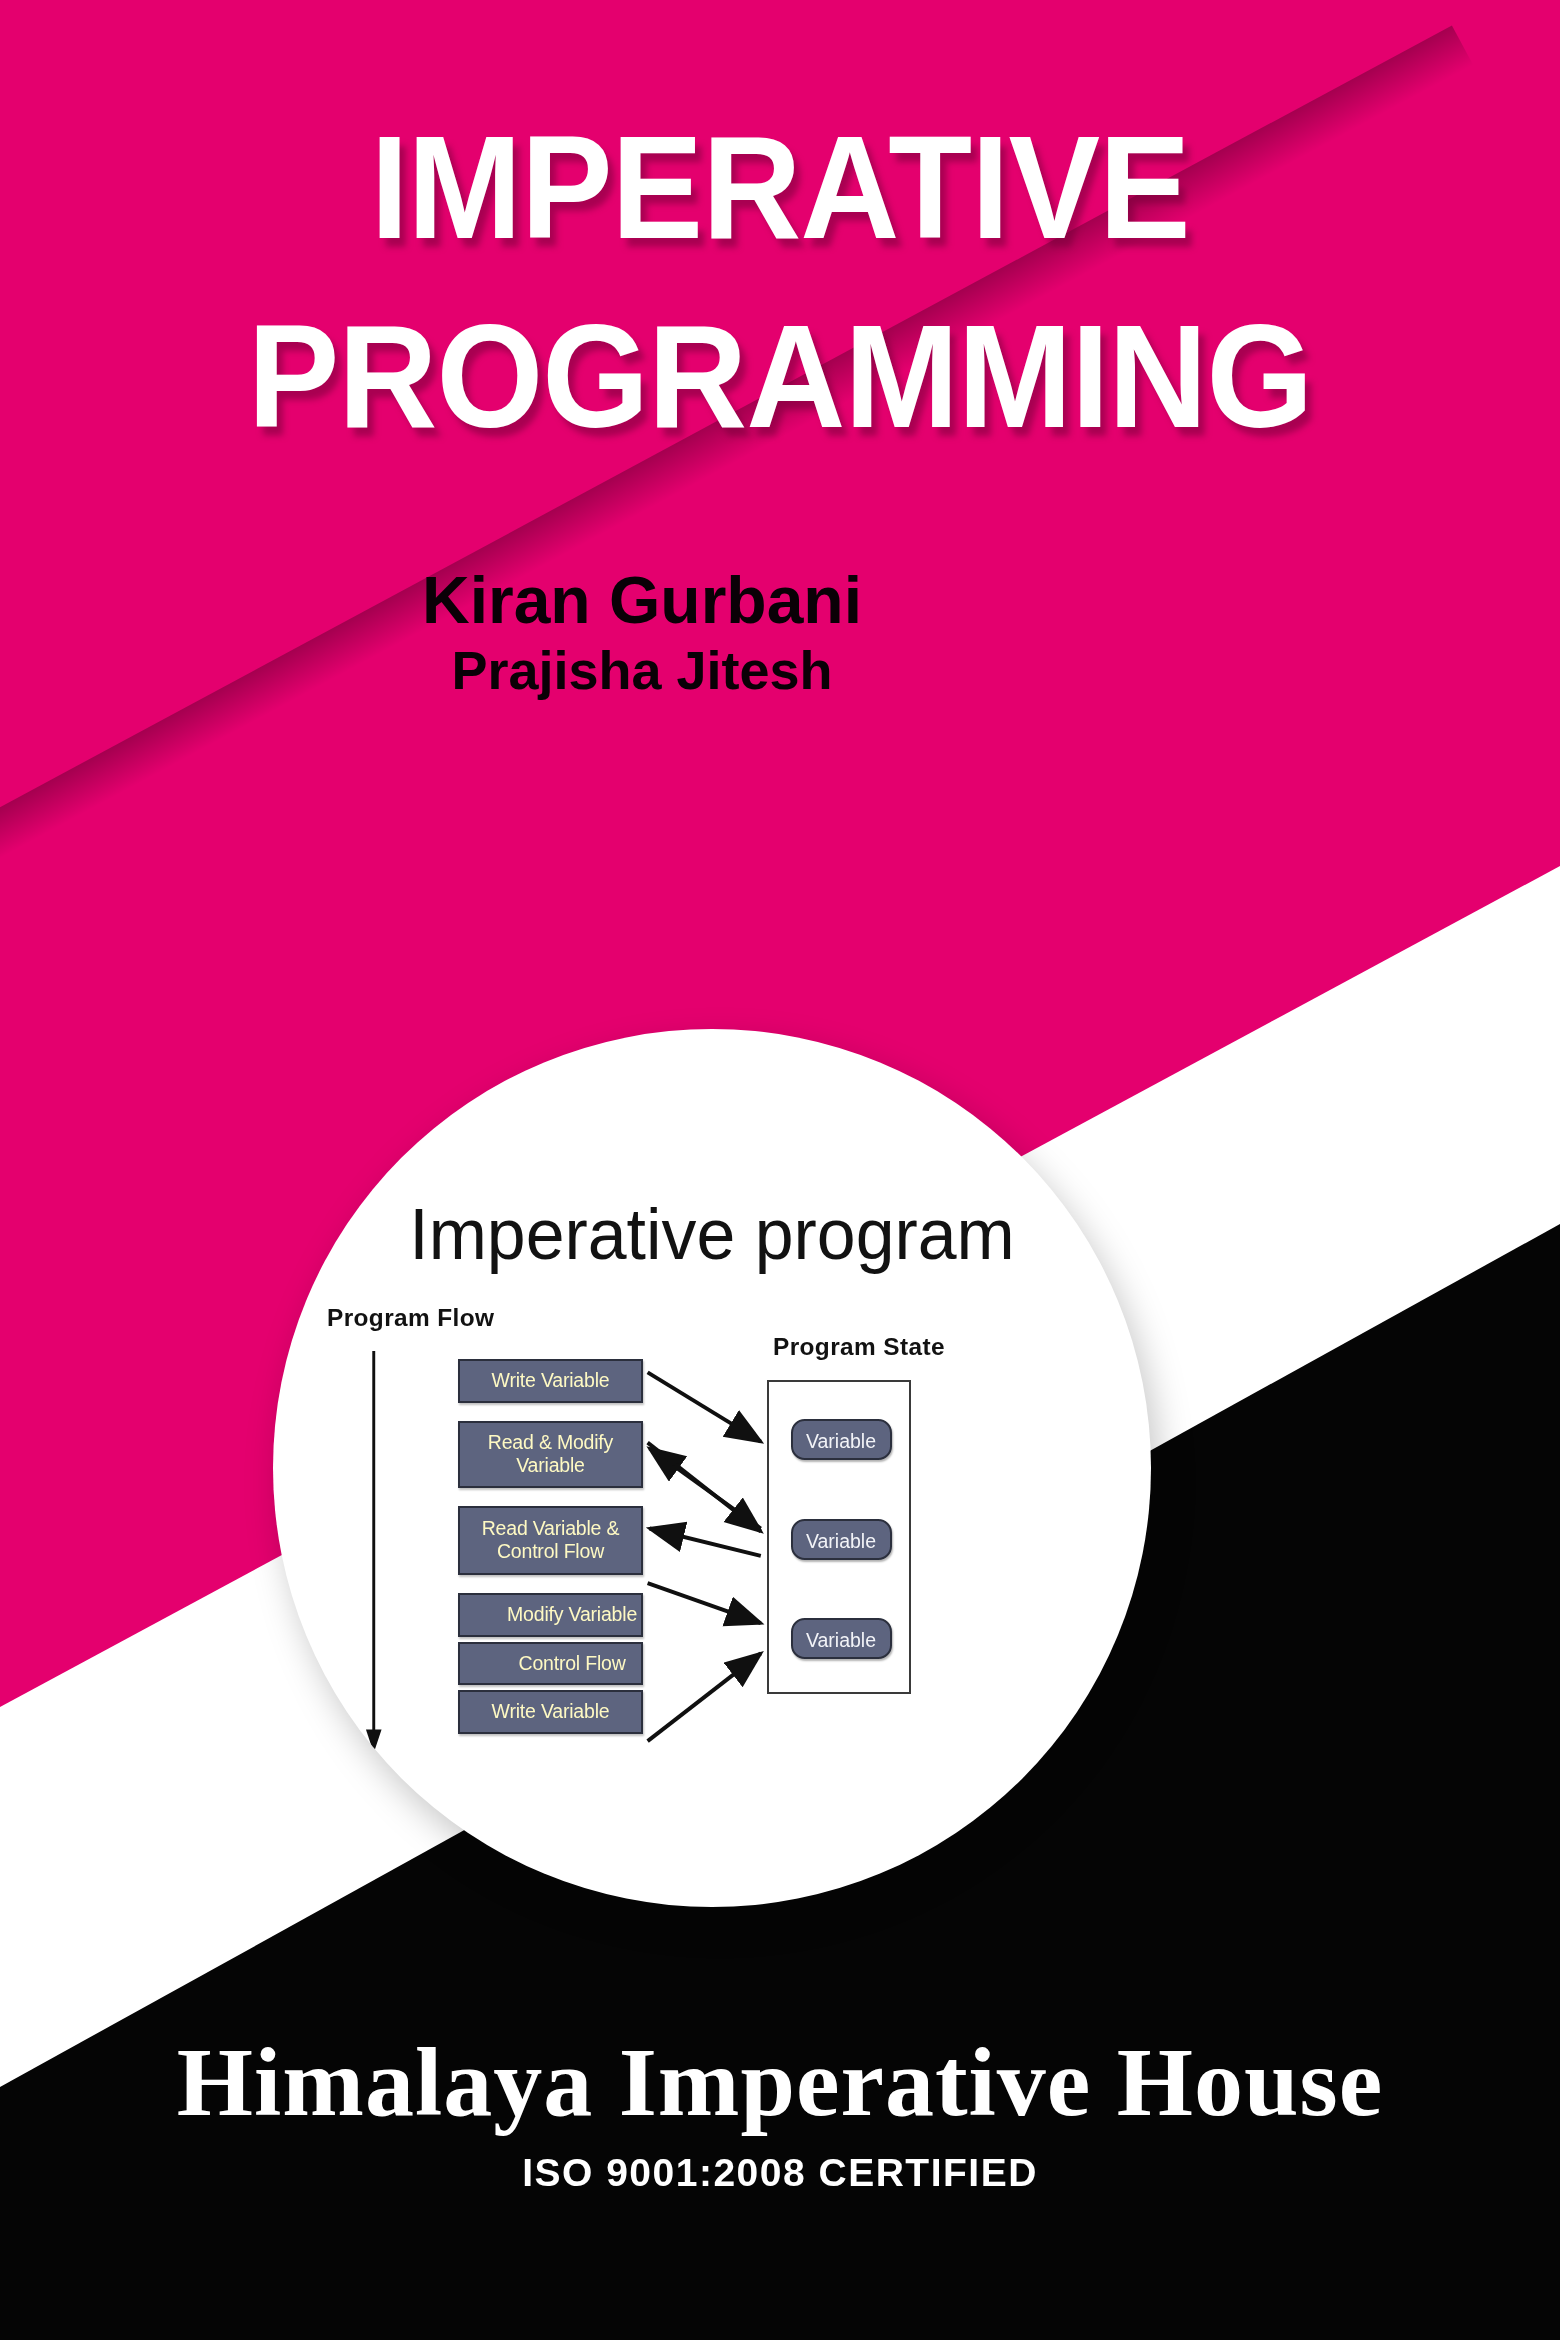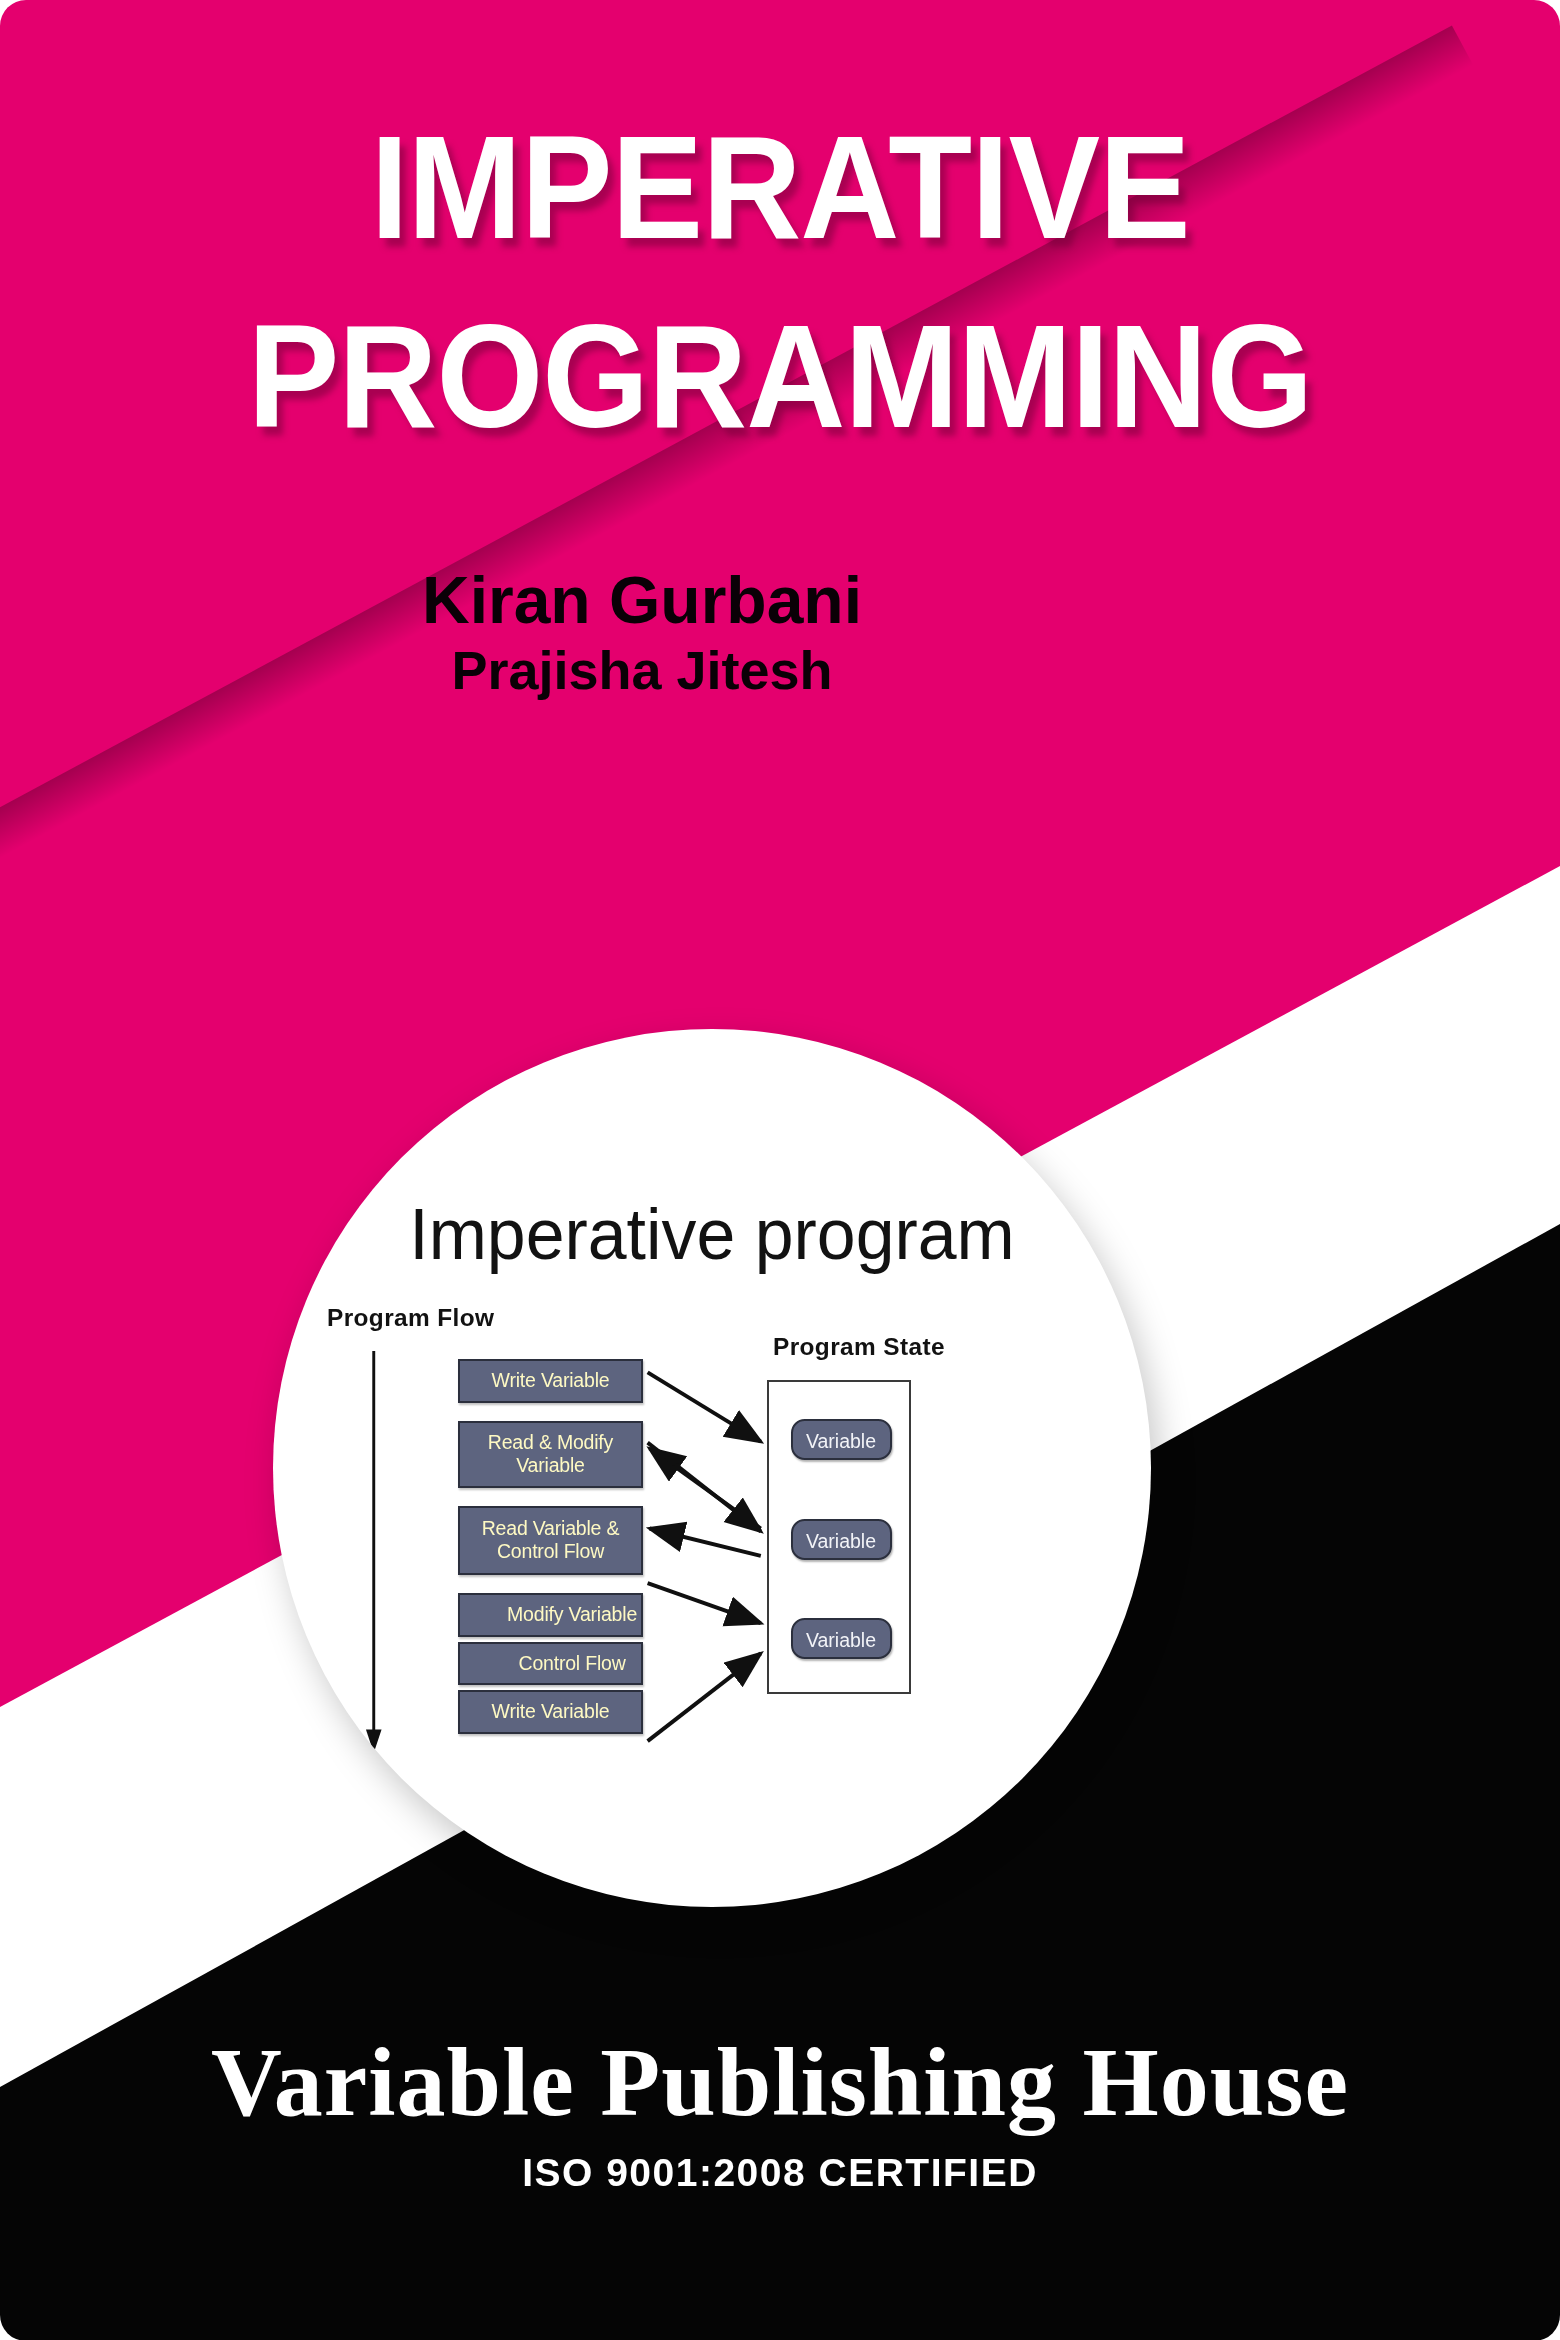--- a/index.html
+++ b/index.html
@@ -11,21 +11,20 @@
   body {
     font-family: "Liberation Sans", sans-serif;
   }
 
   #cover {
     position: relative;
     width: 1560px;
     height: 2341px;
     overflow: hidden;
     background: #ffffff;
-    border-radius: 26px;
   }
 
   
   .bg-pink {
     position: absolute;
     left: 0; top: 0;
     width: 1560px; height: 2341px;
     background: #E4006E;
     
     clip-path: polygon(0 0, 1560px 0, 1560px 866px, 0 1707px);
@@ -340,18 +339,18 @@
 
         <line x1="384" y1="568" x2="500" y2="609" stroke="#101010" stroke-width="4" marker-end="url(#ah)"></line>
 
         <line x1="384" y1="730" x2="500" y2="640" stroke="#101010" stroke-width="4" marker-end="url(#ah)"></line>
       </svg>
 
     </div>
   </div>
 
   <div class="publisher">
-    <span class="publisher-name">Variable Publishing House</span>
+    <span class="publisher-name">Himalaya Imperative House</span>
     <span class="publisher-iso">ISO 9001:2008 CERTIFIED</span>
   </div>
 
 </div>
 
 
 </body></html>

